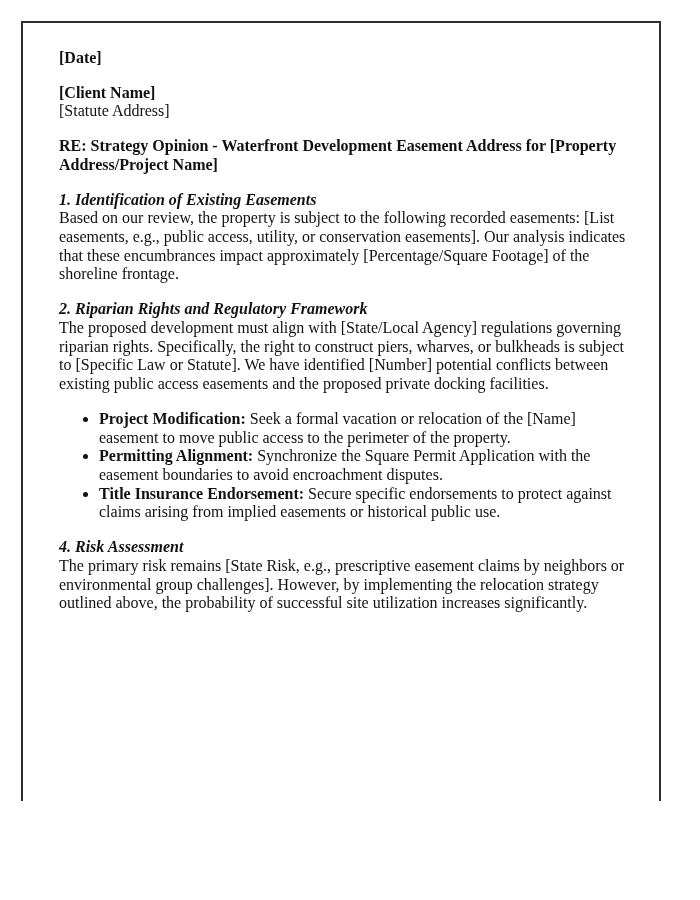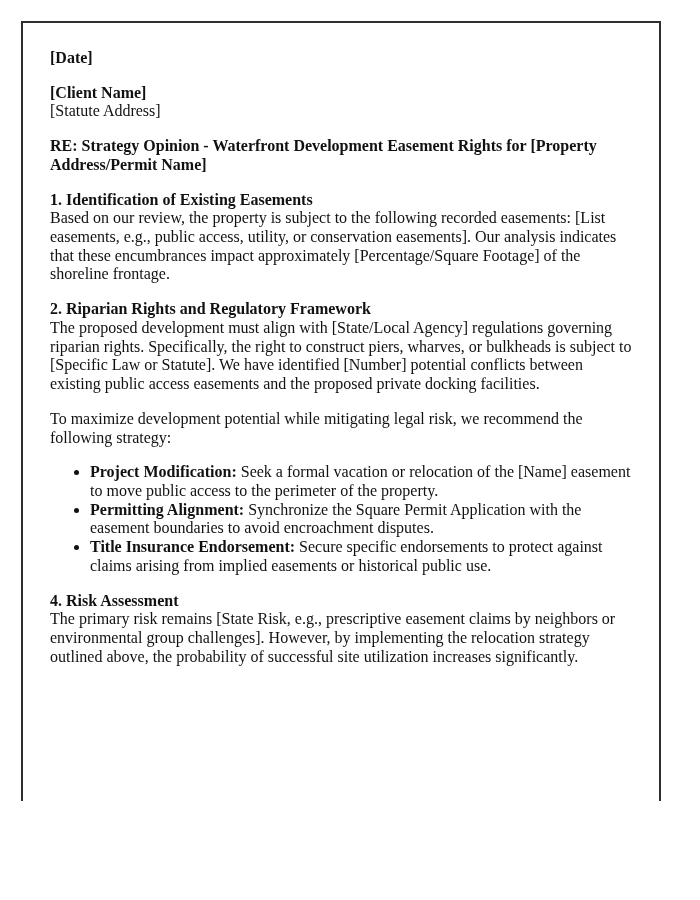--- a/index.html
+++ b/index.html
@@ -18,28 +18,28 @@
     background: #ffffff;
   }
   .frame {
     position: absolute;
     left: 21px;
     top: 21px;
     width: 640px;
     height: 780px;
     border: 2px solid #2e2e2e;
     border-bottom: none;
-    padding: 10px 26px 0 27px;
+    padding: 10px 26px 0 36px;
     font-size: 16px;
     line-height: 1.17;
     overflow: hidden;
   }
   .para { margin: 16px 0; }
   .bold { font-weight: bold; }
-  .sec-heading { display: block; font-weight: bold; }
+  .sec-heading { display: block; font-weight: bold; font-style: italic; }
   ul.strategy-list {
     margin: 16px 0;
     padding-left: 40px;
   }
   ul.strategy-list li {
     margin: 0;
   }
 </style>
 </head>
 <body>
@@ -47,36 +47,35 @@
 <div class="page">
   <div class="frame">
 
     <p class="para bold">[Date]</p>
 
     <div class="para">
       <div class="bold">[Client Name]</div>
       <div>[Statute Address]</div>
     </div>
 
-    <p class="para bold">RE: Strategy Opinion - Waterfront Development Easement Rights for [Property Address/Permit Name]</p>
+    <p class="para bold">RE: Strategy Opinion - Waterfront Development Easement Address for [Property Address/Project Name]</p>
 
 
 
     <div class="para">
       <strong class="sec-heading">1. Identification of Existing Easements</strong>
       <span>Based on our review, the property is subject to the following recorded easements: [List easements, e.g., public access, utility, or conservation easements]. Our analysis indicates that these encumbrances impact approximately [Percentage/Square Footage] of the shoreline frontage.</span>
     </div>
 
     <div class="para">
       <strong class="sec-heading">2. Riparian Rights and Regulatory Framework</strong>
       <span>The proposed development must align with [State/Local Agency] regulations governing riparian rights. Specifically, the right to construct piers, wharves, or bulkheads is subject to [Specific Law or Statute]. We have identified [Number] potential conflicts between existing public access easements and the proposed private docking facilities.</span>
     </div>
 
     <div class="para">
-      <span>To maximize development potential while mitigating legal risk, we recommend the following strategy:</span>
     </div>
 
     <ul class="strategy-list">
       <li><span class="bold">Project Modification:</span><span> Seek a formal vacation or relocation of the [Name] easement to move public access to the perimeter of the property.</span></li>
       <li><span class="bold">Permitting Alignment:</span><span> Synchronize the Square Permit Application with the easement boundaries to avoid encroachment disputes.</span></li>
       <li><span class="bold">Title Insurance Endorsement:</span><span> Secure specific endorsements to protect against claims arising from implied easements or historical public use.</span></li>
     </ul>
 
     <div class="para">
       <strong class="sec-heading">4. Risk Assessment</strong>

